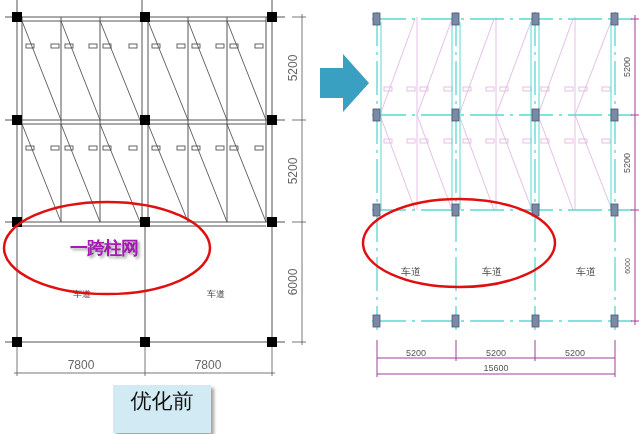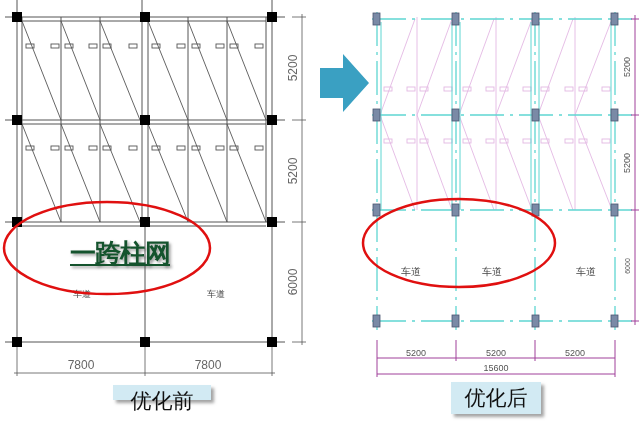--- a/index.html
+++ b/index.html
@@ -1,21 +1,21 @@
 <!DOCTYPE html>
 <html><head>
 <meta charset="utf-8">
 <style>
   html,body{margin:0;padding:0;background:#ffffff;}
   body{width:640px;height:434px;position:relative;overflow:hidden;font-family:"DejaVu Sans",sans-serif;}
   #stage{position:absolute;left:0;top:0;width:640px;height:434px;}
   .caption-box{position:absolute;background:#d2eaf3;box-shadow:3px 3px 3px rgba(90,90,90,0.55);
     font-family:"DejaVu Sans",sans-serif;font-size:21px;color:#111;text-align:center;line-height:32px;}
-  .oval-label{position:absolute;font-family:"DejaVu Sans",sans-serif;font-weight:bold;font-size:26px;color:#14532d;
-    text-shadow:2px 2px 3px rgba(80,80,80,0.55);letter-spacing:-1px;text-decoration:underline;}
+  .oval-label{position:absolute;font-family:"DejaVu Sans",sans-serif;font-weight:bold;font-size:18px;color:#a21caf;
+    text-shadow:2px 2px 3px rgba(80,80,80,0.55);letter-spacing:-1px;}
 </style>
 </head>
 <body>
 
 <div id="stage">
 <svg width="640" height="434" viewBox="0 0 640 434" xmlns="http://www.w3.org/2000/svg">
 
   <g stroke="#555" fill="none">
 
     <g stroke-width="1">
@@ -233,15 +233,14 @@
   <g font-family="DejaVu Sans, sans-serif" font-size="10" fill="#444">
     <text x="411" y="275" text-anchor="middle"><tspan>车道</tspan></text>
     <text x="492" y="275" text-anchor="middle"><tspan>车道</tspan></text>
     <text x="586" y="275" text-anchor="middle"><tspan>车道</tspan></text>
   </g>
   <ellipse cx="459" cy="243" rx="96" ry="44" fill="none" stroke="#e01010" stroke-width="2.5"></ellipse>
 </svg>
 
 <div class="oval-label" style="left:70px;top:236px;">一跨柱网</div>
 
-<div class="caption-box" style="left:113px;top:385px;width:98px;height:15px;">优化前</div>
-<div class="caption-box" style="left:451px;top:382px;width:90px;height:32px;">优化后</div>
+<div class="caption-box" style="left:113px;top:385px;width:98px;height:48px;">优化前</div>
 </div>
 
 </body></html>

